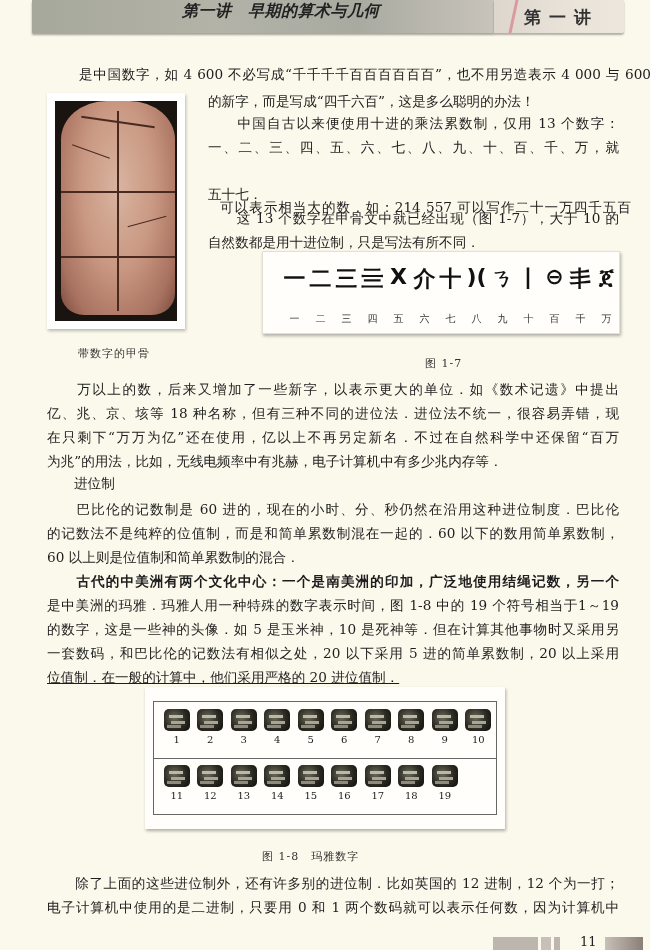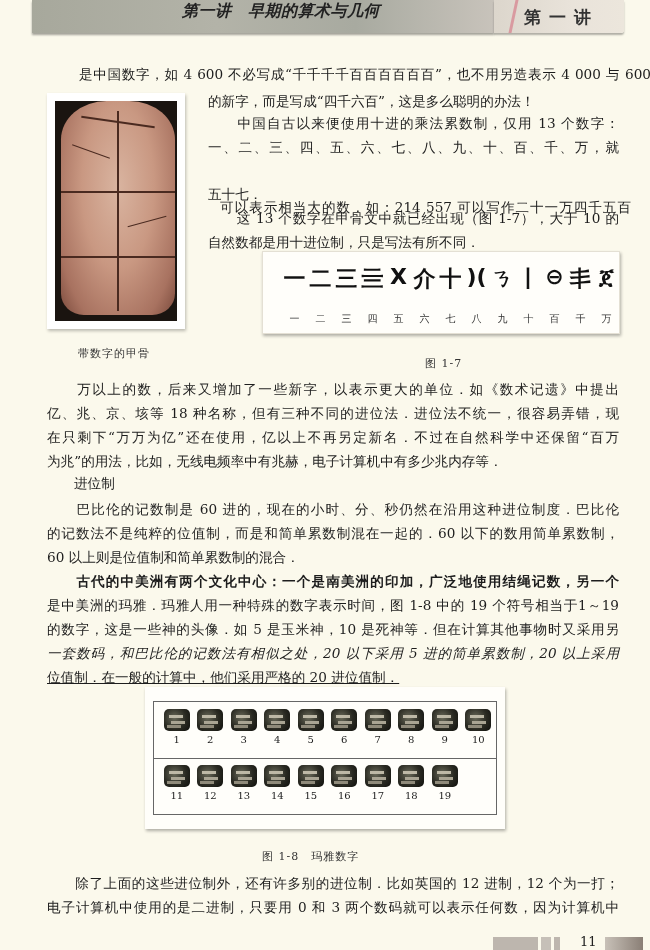--- a/index.html
+++ b/index.html
@@ -176,21 +176,21 @@
 
 <div class="heading" style="left:74px; top:475px;">进位制</div>
 
 <div class="p" style="left:47px; top:497px; width:572px;">　　巴比伦的记数制是 60 进的，现在的小时、分、秒仍然在沿用这种进位制度．巴比伦</div>
 <div class="p" style="left:47px; top:521px; width:572px;">的记数法不是纯粹的位值制，而是和简单累数制混在一起的．60 以下的数用简单累数制，</div>
 <div class="p last" style="left:47px; top:545px; width:572px;">60 以上则是位值制和简单累数制的混合．</div>
 
 <div class="p" style="left:47px; top:569px; width:572px;font-weight:bold;">　　古代的中美洲有两个文化中心：一个是南美洲的印加，广泛地使用结绳记数，另一个</div>
 <div class="p" style="left:47px; top:593px; width:572px;">是中美洲的玛雅．玛雅人用一种特殊的数字表示时间，图 1-8 中的 19 个符号相当于1～19</div>
 <div class="p" style="left:47px; top:617px; width:572px;">的数字，这是一些神的头像．如 5 是玉米神，10 是死神等．但在计算其他事物时又采用另</div>
-<div class="p" style="left:47px; top:641px; width:572px;font-style:italic;">一套数码，和巴比伦的记数法有相似之处，20 以下采用 5 进的简单累数制，20 以上采用</div>
+<div class="p" style="left:47px; top:641px; width:572px;">一套数码，和巴比伦的记数法有相似之处，20 以下采用 5 进的简单累数制，20 以上采用</div>
 <div class="p last" style="left:47px; top:665px; width:572px;text-decoration:underline;">位值制．在一般的计算中，他们采用严格的 20 进位值制．</div>
 
 <div class="fig18">
   <div class="maya-box">
     <div class="maya-row" style="top:7px;">
       <div class="maya-cell">
           <div class="maya-glyph"></div>
           <span class="maya-num">1</span>
         </div>
       <div class="maya-cell">
@@ -267,19 +267,19 @@
       <div class="maya-cell">
           <div class="maya-glyph"></div>
           <span class="maya-num">19</span>
         </div>
     </div>
   </div>
 </div>
 <div class="caption" style="left:262px; top:849px;">图 1-8　玛雅数字</div>
 
 <div class="p" style="left:47px; top:871px; width:572px;">　　除了上面的这些进位制外，还有许多别的进位制．比如英国的 12 进制，12 个为一打；</div>
-<div class="p" style="left:47px; top:895px; width:572px;">电子计算机中使用的是二进制，只要用 0 和 3 两个数码就可以表示任何数，因为计算机中</div>
+<div class="p" style="left:47px; top:895px; width:572px;">电子计算机中使用的是二进制，只要用 0 和 1 两个数码就可以表示任何数，因为计算机中</div>
 
 <div class="footer-bars" style="left:493px; width:45px; background:#bdb6ae;"></div>
 <div class="footer-bars" style="left:541px; width:10px; background:#c6c0b8;"></div>
 <div class="footer-bars" style="left:554px; width:6px; background:#bdb6ae;"></div>
 <span style="position:absolute; left:580px; top:934px; font-size:13px; color:#222;">11</span>
 <div class="footer-bars" style="left:605px; width:38px; background:linear-gradient(90deg,#c8c1b8,#8a7f76);"></div>
 
 </body></html>

